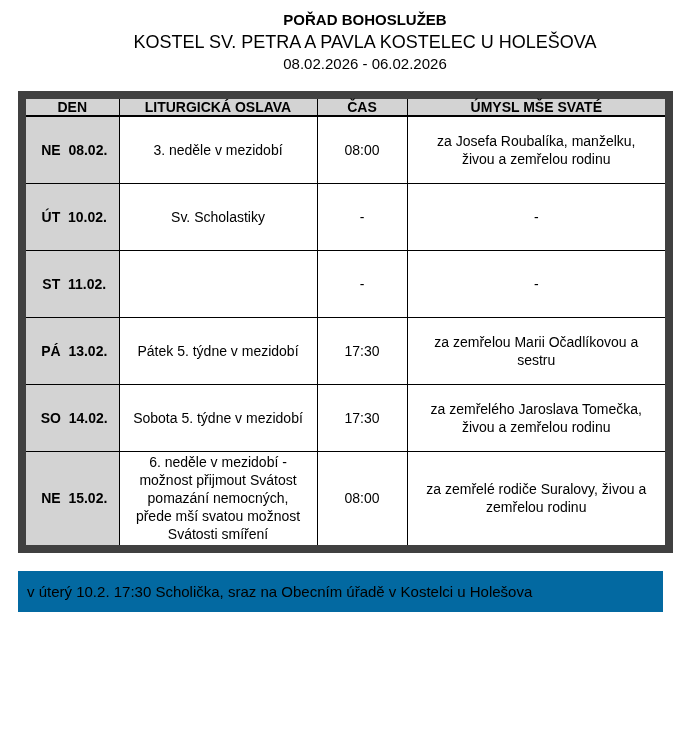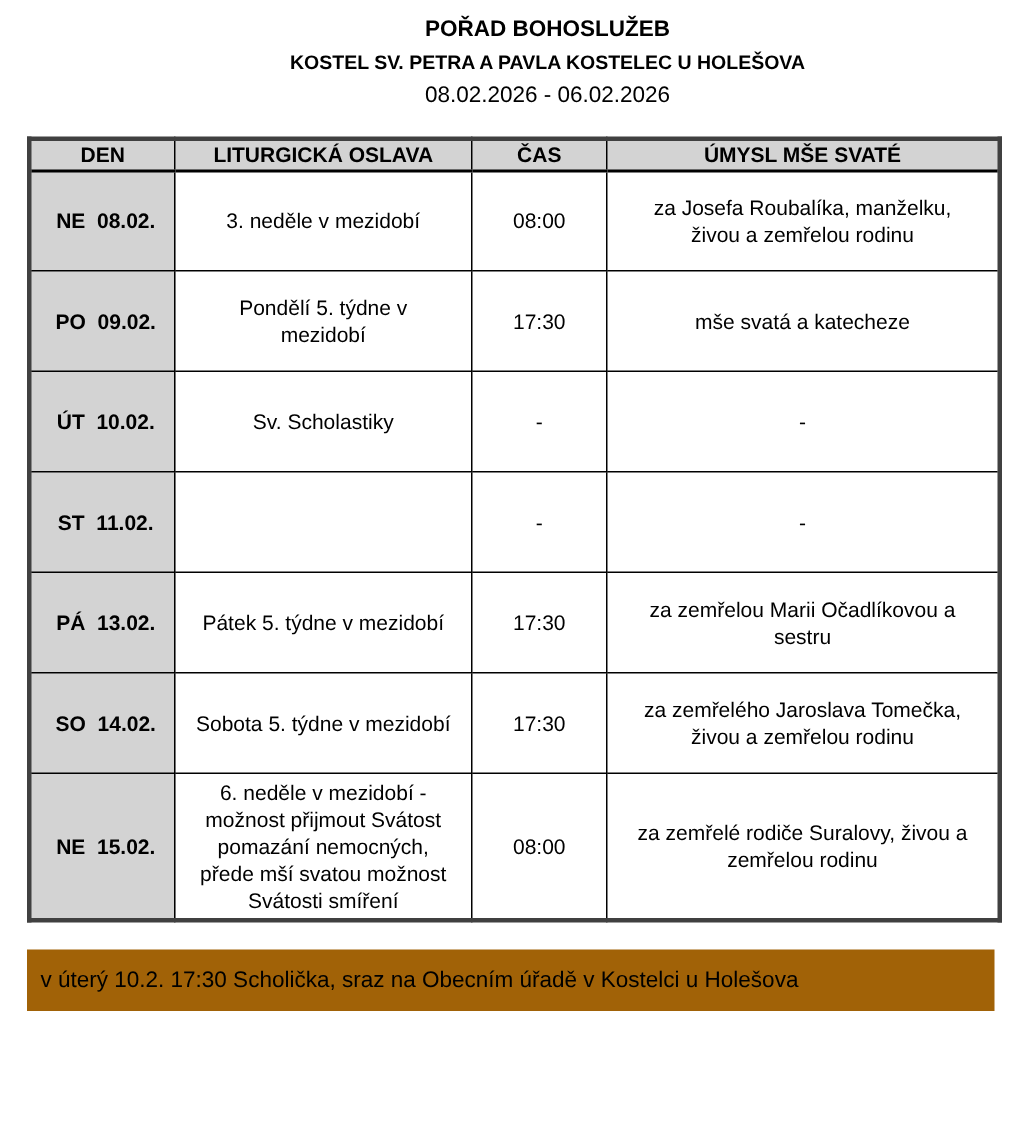--- a/index.html
+++ b/index.html
@@ -5,29 +5,29 @@
   * { margin:0; padding:0; box-sizing:border-box; }
   html, body { background:#ffffff; }
   body {
     width:688px; height:749px;
     font-family:"Liberation Sans", sans-serif;
     color:#000;
     overflow:hidden;
   }
   .doc-header { text-align:center; padding-top:9px;padding-left:42px; }
   .doc-title    { font-size:15px; font-weight:bold; line-height:22px; }
-  .doc-subtitle { font-size:13px; font-weight:bold; line-height:22px; }
+  .doc-subtitle { font-size:18px; font-weight:normal; line-height:22px; }
   .doc-daterange{ font-size:15px; line-height:22px; }
 
   table.schedule {
     border-collapse:collapse;
     table-layout:fixed;
     margin:16px 0 18px 18px;
     width:647px;
-    border:3px solid #404040;
+    border:8px solid #404040;
   }
   col.c-den   { width:97px; }
   col.c-oslava{ width:198px; }
   col.c-cas   { width:90px; }
   col.c-umysl { width:262px; }
 
   th {
     background:#d3d3d3;
     border:1px solid #000;
     border-bottom:2px solid #000;
@@ -54,21 +54,21 @@
     font-weight:bold;
     text-align:center;
     padding-left:7px;
     white-space:pre;
   }
 
   .footer-note {
     margin:13px 0 0 18px;
     width:645px;
     height:41px;
-    background:#a16207;
+    background:#0369a1;
     font-size:15px;
     display:flex;
     align-items:center;
     padding-left:9px;
   }
 </style>
 </head>
 <body>
 
 <div class="doc-header">
@@ -92,27 +92,20 @@
       <th>ÚMYSL MŠE SVATÉ</th>
     </tr>
   </thead>
   <tbody>
     <tr>
       <td class="den">NE  08.02.</td>
       <td>3. neděle v mezidobí</td>
       <td>08:00</td>
       <td>za Josefa Roubalíka, manželku,
 živou a zemřelou rodinu</td>
-    </tr>
-    <tr>
-      <td class="den">PO  09.02.</td>
-      <td>Pondělí 5. týdne v
-mezidobí</td>
-      <td>17:30</td>
-      <td>mše svatá a katecheze</td>
     </tr>
     <tr>
       <td class="den">ÚT  10.02.</td>
       <td>Sv. Scholastiky</td>
       <td>-</td>
       <td>-</td>
     </tr>
     <tr>
       <td class="den">ST  11.02.</td>
       <td></td>

